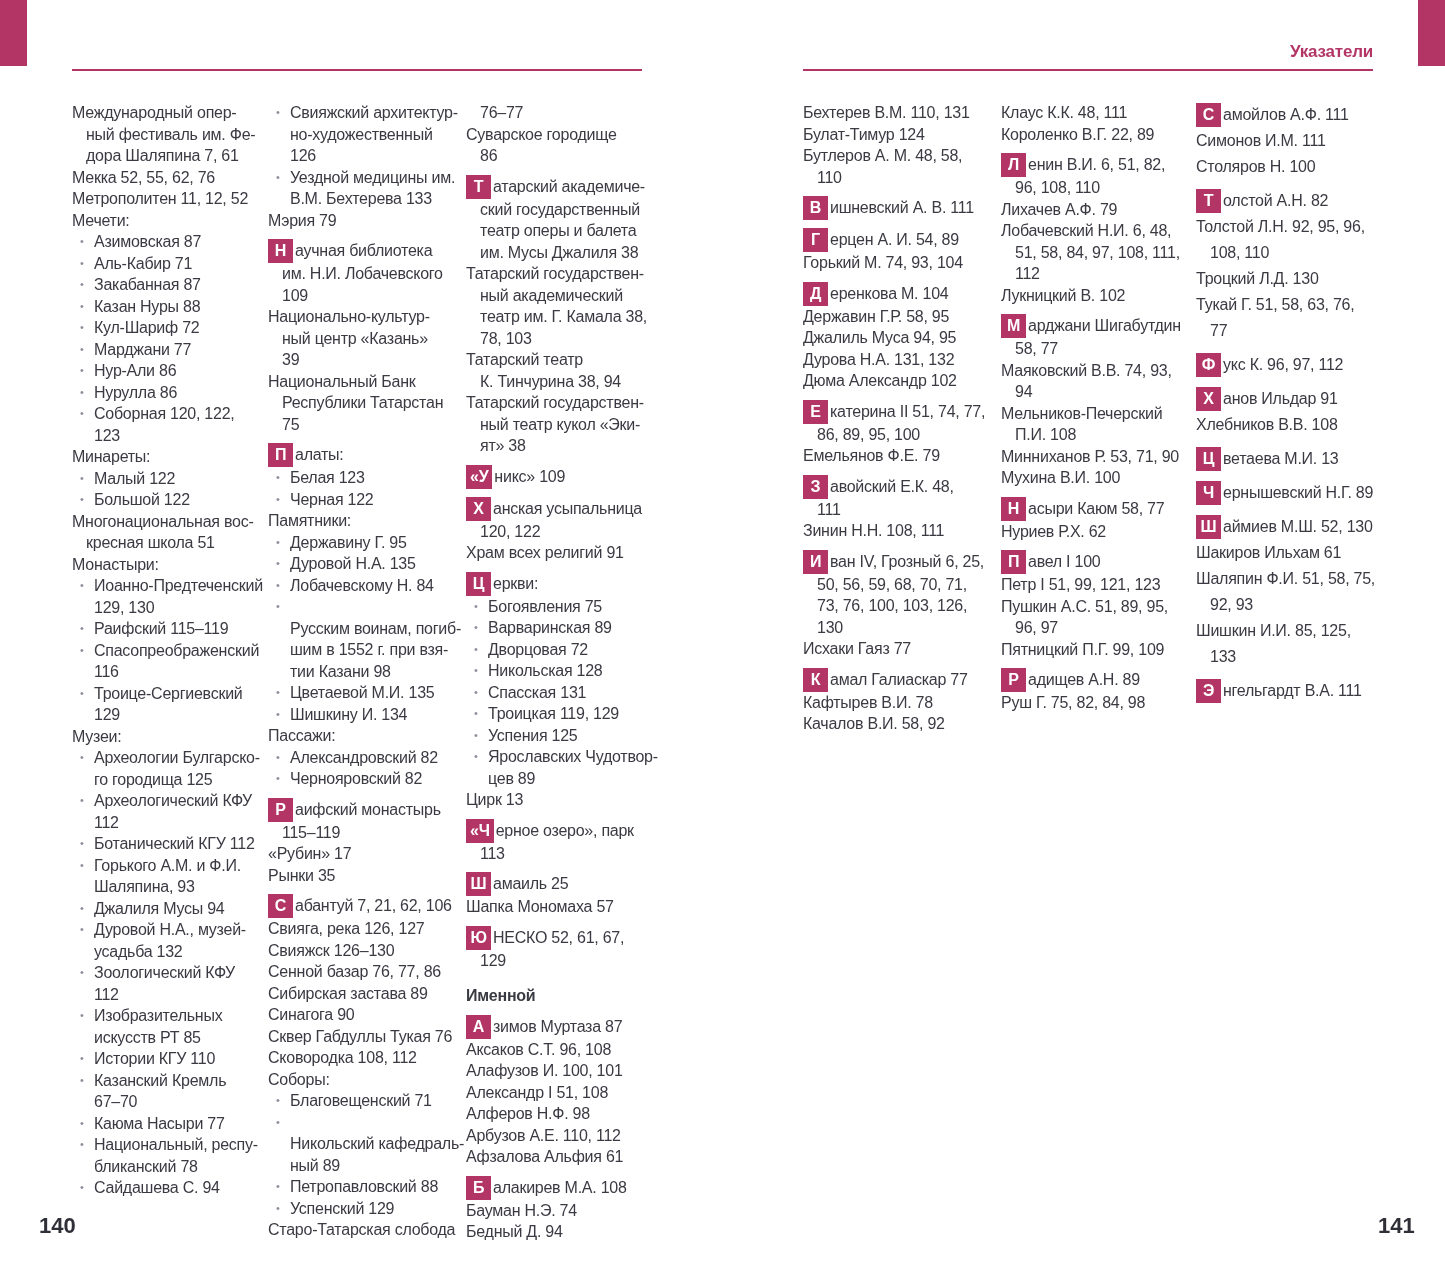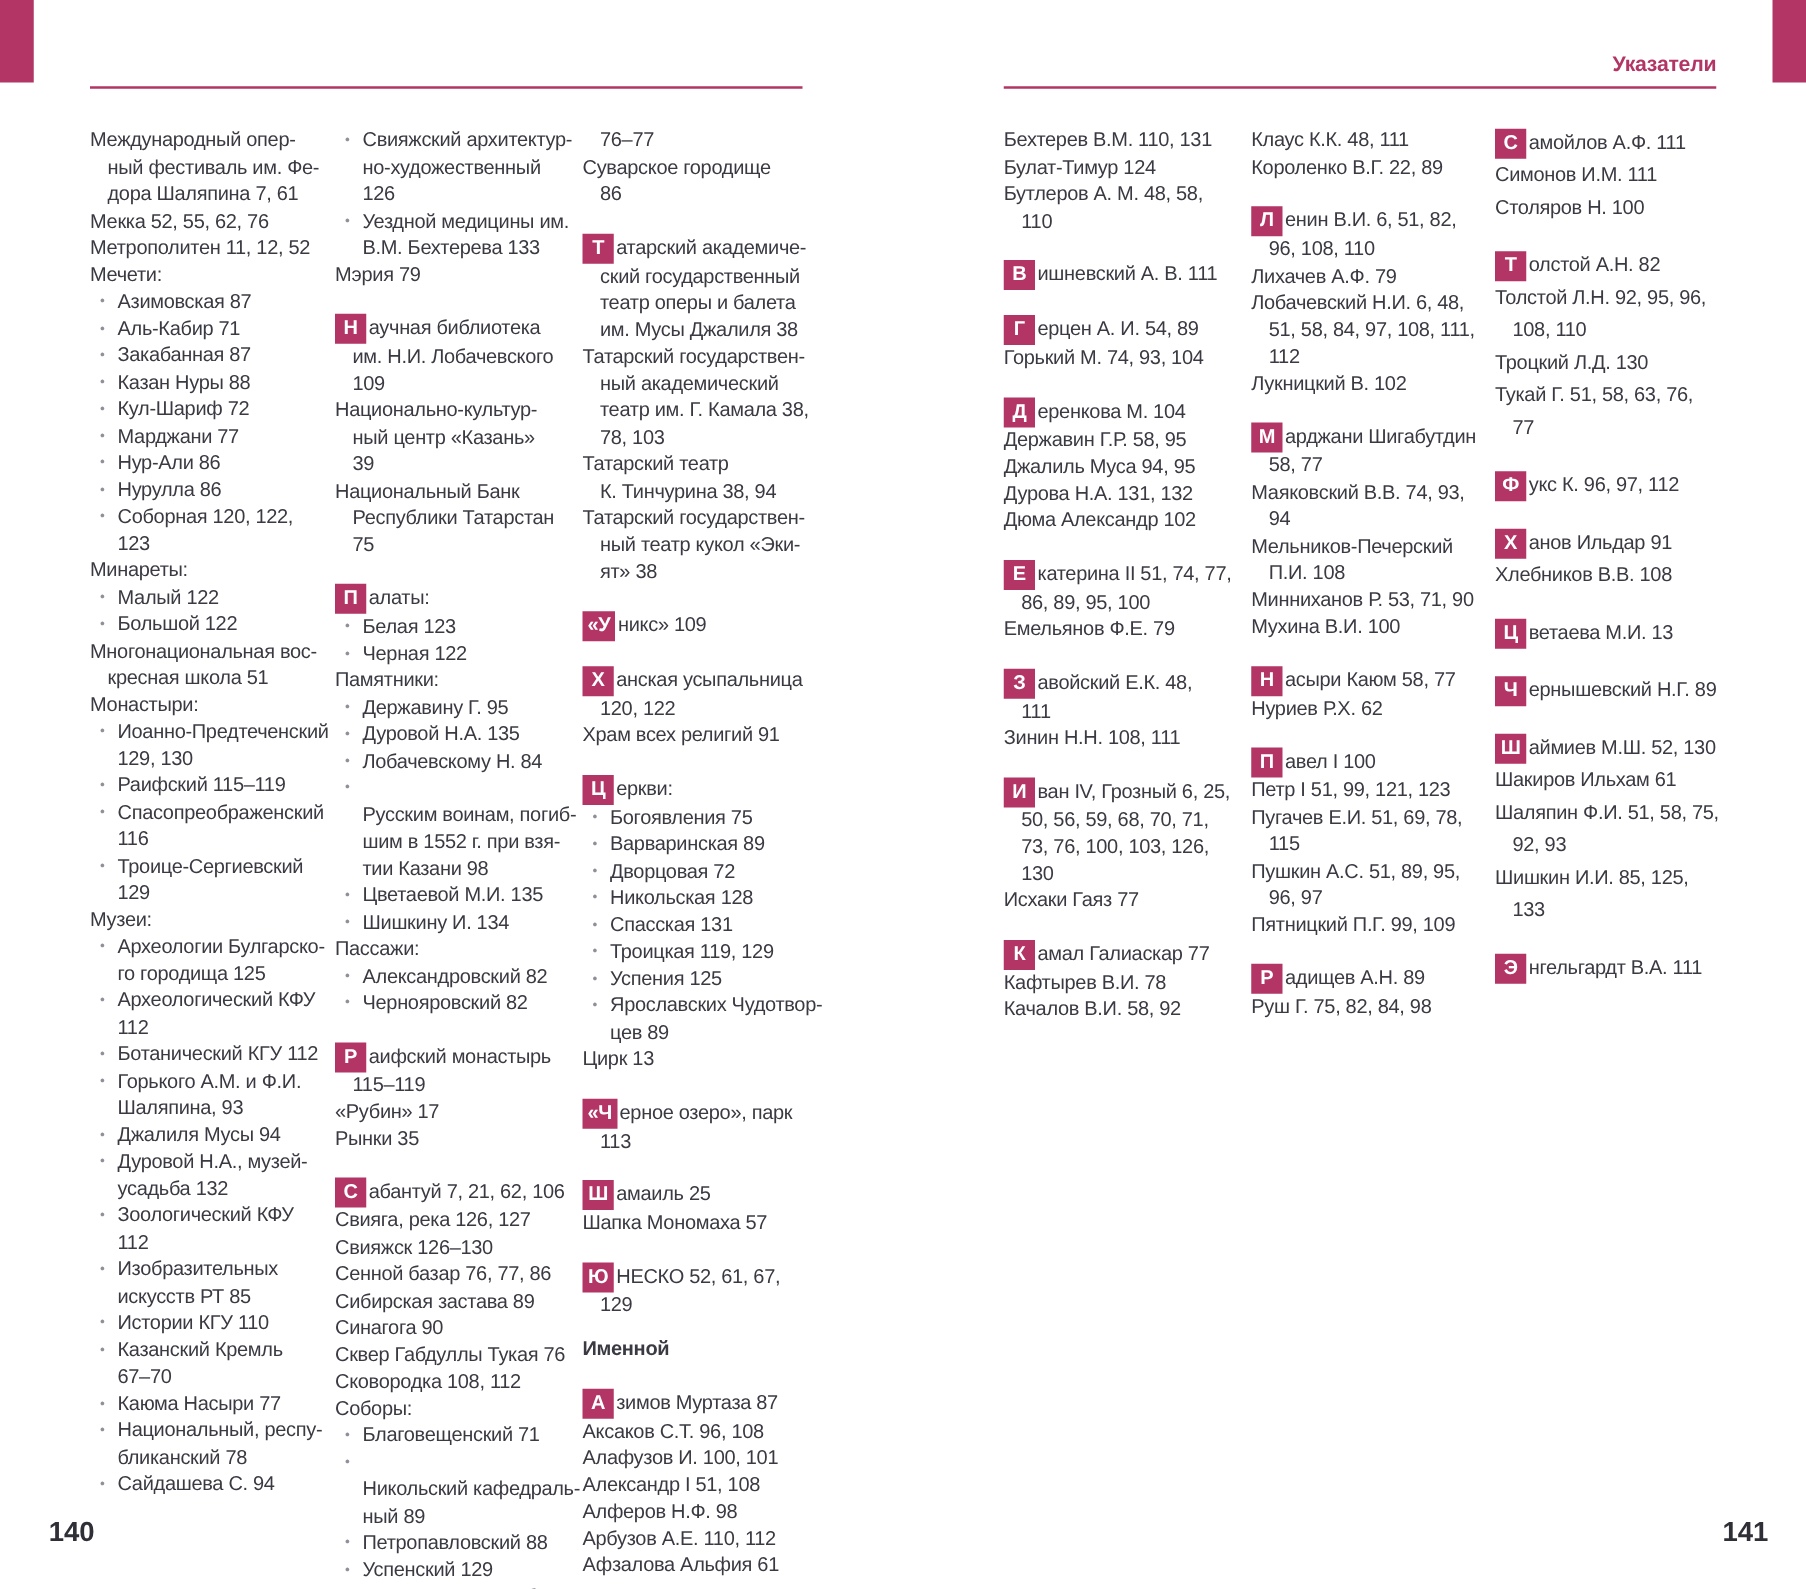--- a/index.html
+++ b/index.html
@@ -26,21 +26,21 @@
   #col-1-1{left:1001px;width:194px;}
   #col-1-2{left:1196px;width:204px;line-height:26px;}
   .item{margin:0;padding-left:14px;text-indent:-14px;}
   .item .txt{white-space:pre;}
   .item.cont{text-indent:0;}
   .item.sub{padding-left:22px;}
   .item.sub .bullet{
     display:inline-block;width:14px;text-indent:0;color:#8f8f9a;
     font-size:11px;vertical-align:2px;
   }
-  .item.letter{margin-top:20px;}
+  .item.letter{margin-top:8px;}
   .item.letter .badge{
     display:inline-block;text-indent:0;background:#b23566;color:#ffffff;
     font-weight:bold;text-align:center;min-width:17px;padding:1px 4px 2px 4px;
     margin-right:2px;font-size:16px;line-height:21px;
   }
   .item.subheading{font-weight:bold;margin-top:14px;margin-bottom:6px;}
   .item.gap-lg{}
   .col > .item:first-child{margin-top:0;}
   .folio{position:absolute;top:1213px;font-weight:bold;font-size:22px;color:#2f2f38;letter-spacing:0;}
   .folio-left{left:39px;}
@@ -255,22 +255,20 @@
     <div class="item entry"><span class="txt">Маяковский В.В. 74, 93,
 94</span></div>
     <div class="item entry"><span class="txt">Мельников-Печерский
 П.И. 108</span></div>
     <div class="item entry"><span class="txt">Минниханов Р. 53, 71, 90</span></div>
     <div class="item entry"><span class="txt">Мухина В.И. 100</span></div>
     <div class="item letter"><span class="badge">Н</span><span class="txt">асыри Каюм 58, 77</span></div>
     <div class="item entry"><span class="txt">Нуриев Р.Х. 62</span></div>
     <div class="item letter"><span class="badge">П</span><span class="txt">авел I 100</span></div>
     <div class="item entry"><span class="txt">Петр I 51, 99, 121, 123</span></div>
-    <div class="item entry"><span class="txt">Пугачев Е.И. 51, 69, 78,
-115</span></div>
     <div class="item entry"><span class="txt">Пушкин А.С. 51, 89, 95,
 96, 97</span></div>
     <div class="item entry"><span class="txt">Пятницкий П.Г. 99, 109</span></div>
     <div class="item letter"><span class="badge">Р</span><span class="txt">адищев А.Н. 89</span></div>
     <div class="item entry"><span class="txt">Руш Г. 75, 82, 84, 98</span></div>
   </div>
 <div class="col" id="col-1-2">
     <div class="item letter"><span class="badge">С</span><span class="txt">амойлов А.Ф. 111</span></div>
     <div class="item entry"><span class="txt">Симонов И.М. 111</span></div>
     <div class="item entry"><span class="txt">Столяров Н. 100</span></div>

